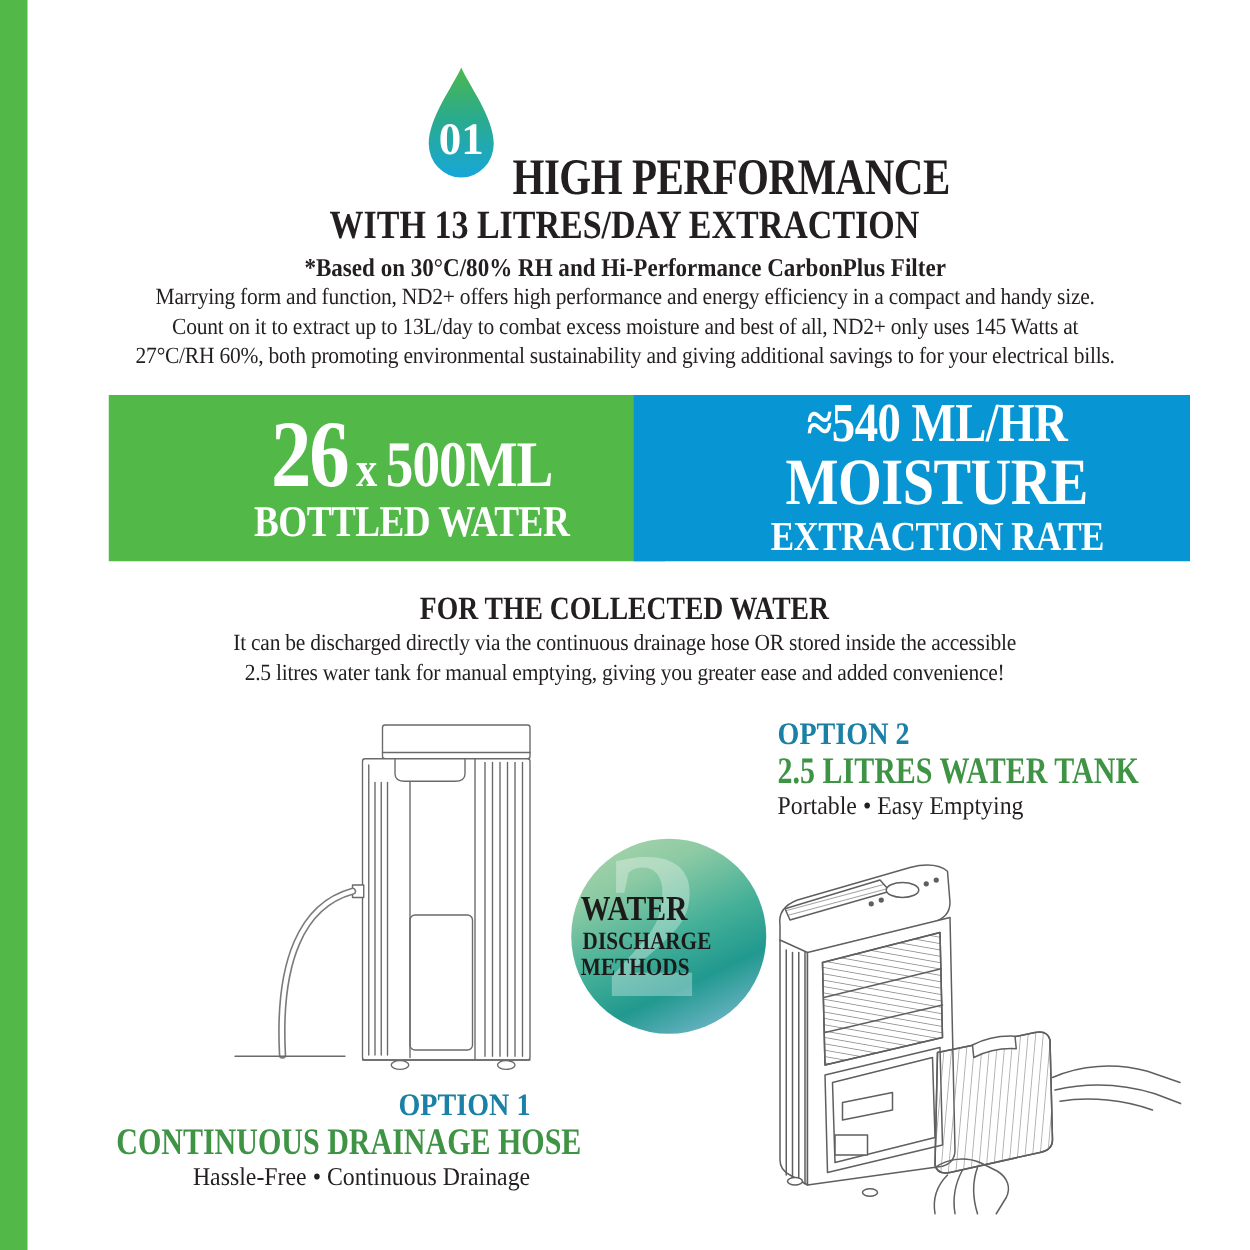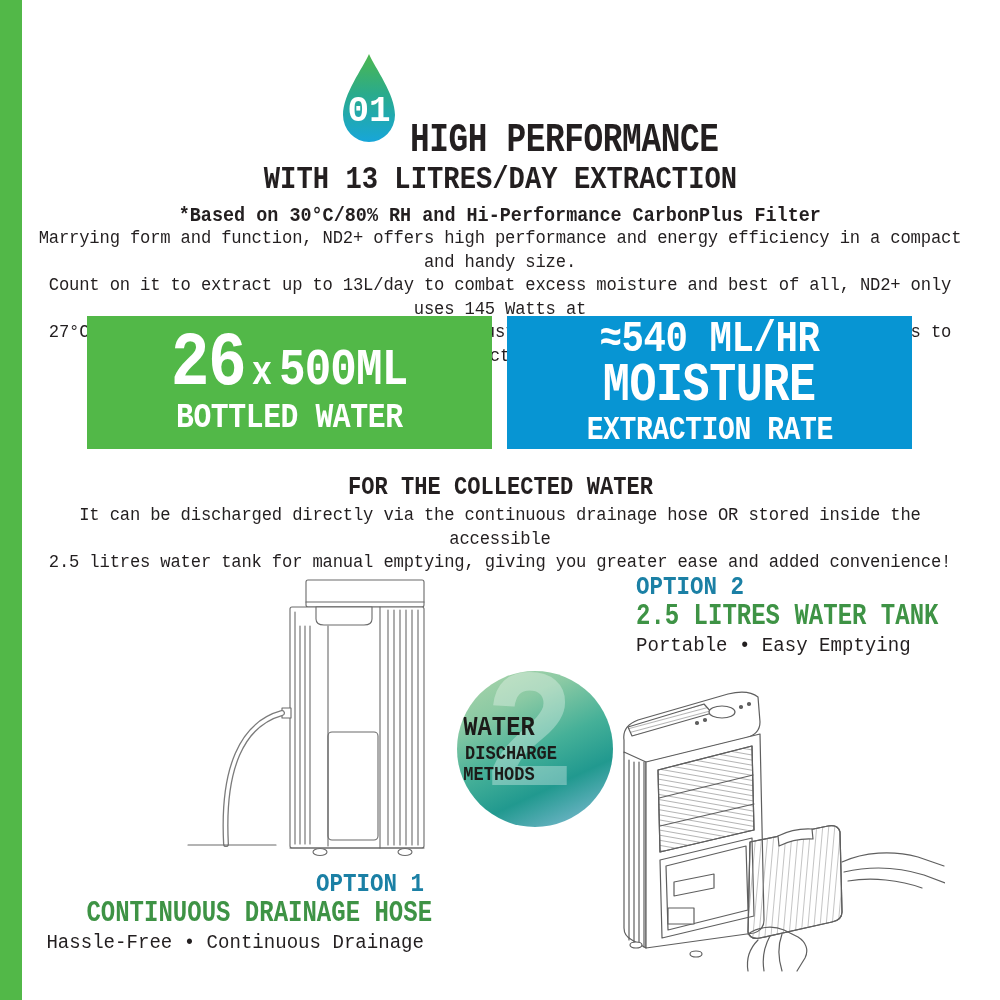--- a/index.html
+++ b/index.html
@@ -1,17 +1,17 @@
 <!DOCTYPE html>
 <html><head>
 <meta charset="utf-8">
 <style>
   html,body{margin:0;padding:0;background:#fff;}
   .page{position:relative;width:1000px;height:1000px;background:#fff;overflow:hidden;
-        font-family:Liberation Mono, monospace;color:#231f20;}
+        font-family:Liberation Serif, serif;color:#231f20;}
   .abs{position:absolute;}
   .center{left:0;right:0;text-align:center;}
   .cond{display:inline-block;transform:scaleX(.85);transform-origin:center center;white-space:nowrap;}
   .cx80{transform:scaleX(.80);}
   .cx90{transform:scaleX(.90);}
   .cx93{transform:scaleX(.93);}
 
   
   .stripe{left:0;top:0;width:22px;height:1000px;background:#52b848;}
 
@@ -24,21 +24,21 @@
 
   
   .h2{top:161px;font-size:32px;font-weight:700;}
   .note{top:204px;font-size:20.5px;font-weight:700;}
   .para{font-size:18.5px;line-height:23.5px;white-space:pre-line;font-weight:400;
         letter-spacing:-.2px;}
   .para1{top:227px;}
 
   
   .box{top:316px;width:405px;height:133px;display:flex;flex-direction:column;
-       align-items:center;justify-content:center;color:#fff;font-weight:700;}
+       align-items:center;justify-content:center;color:#fff;font-weight:700;padding-left:40px;}
   .box-green{left:87px;background:#52b848;}
   .box-blue{left:507px;background:#0795d3;}
   .bw-line1{display:flex;align-items:baseline;line-height:.95;}
   .bw-value{font-size:76px;letter-spacing:-2px;}
   .bw-times{font-size:40px;margin:0 8px;}
   .bw-unit{font-size:52px;letter-spacing:-1px;}
   .bw-label{font-size:35px;line-height:1.05;letter-spacing:-.5px;}
   .mo-rate{font-size:44px;line-height:1.0;letter-spacing:-.5px;}
   .mo-word{font-size:53px;line-height:.98;letter-spacing:-.5px;}
   .mo-label{font-size:33px;line-height:1.08;letter-spacing:-.5px;}
@@ -47,21 +47,21 @@
   .h3{top:472px;font-size:26px;font-weight:700;}
   .para2{top:504px;}
 
   
   .opt .o-label{font-size:25px;font-weight:700;color:#1b80a5;line-height:26px;}
   .opt .o-title{font-size:30px;font-weight:700;color:#3e9345;line-height:31px;}
   .opt .o-sub{font-size:20.5px;font-weight:400;color:#231f20;line-height:27px;}
   .opt div{line-height:1;}
   .opt1{left:0;top:872px;width:424px;text-align:right;}
   .opt1 .cond{transform-origin:right center;}
-  .opt2{left:636px;top:575px;width:340px;text-align:left;}
+  .opt2{left:622px;top:575px;width:340px;text-align:left;}
   .opt2 .cond{transform-origin:left center;}
 
   
   .badge{left:457px;top:671px;width:156px;height:156px;border-radius:50%;overflow:hidden;
          background:linear-gradient(155deg,#aed6ab 0%,#8ccaa4 25%,#45b098 50%,#21998f 70%,#8fc0dd 100%);}
   .badge-num{position:absolute;left:26px;top:-26px;font-size:168px;font-weight:700;
              color:rgba(255,255,255,.32);transform:scaleX(.92);transform-origin:left top;}
   .badge-text{position:absolute;inset:0;display:flex;flex-direction:column;align-items:flex-start;
               justify-content:center;color:#1c1b19;font-weight:700;}
   .bt1{font-size:28px;line-height:30px;}

